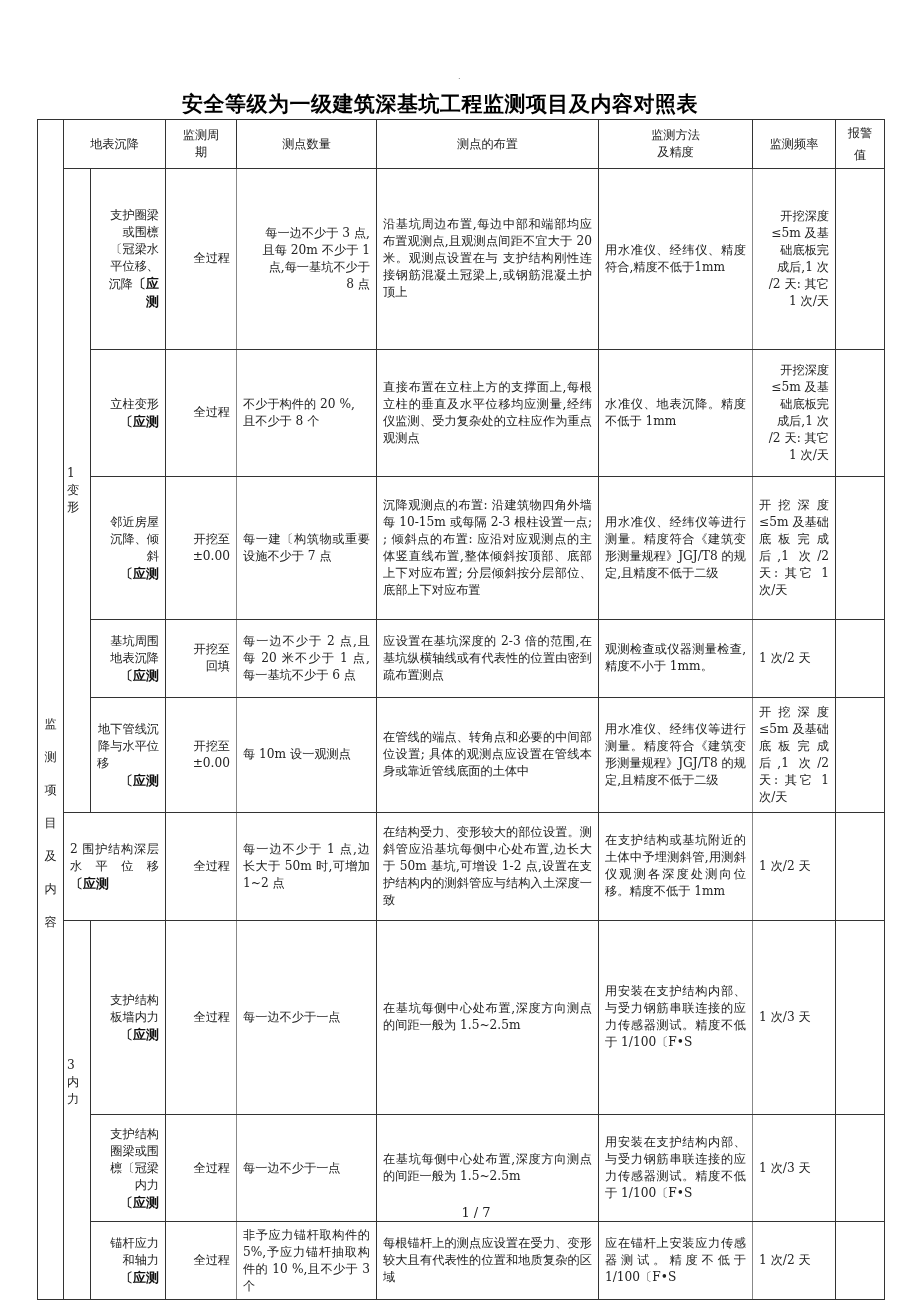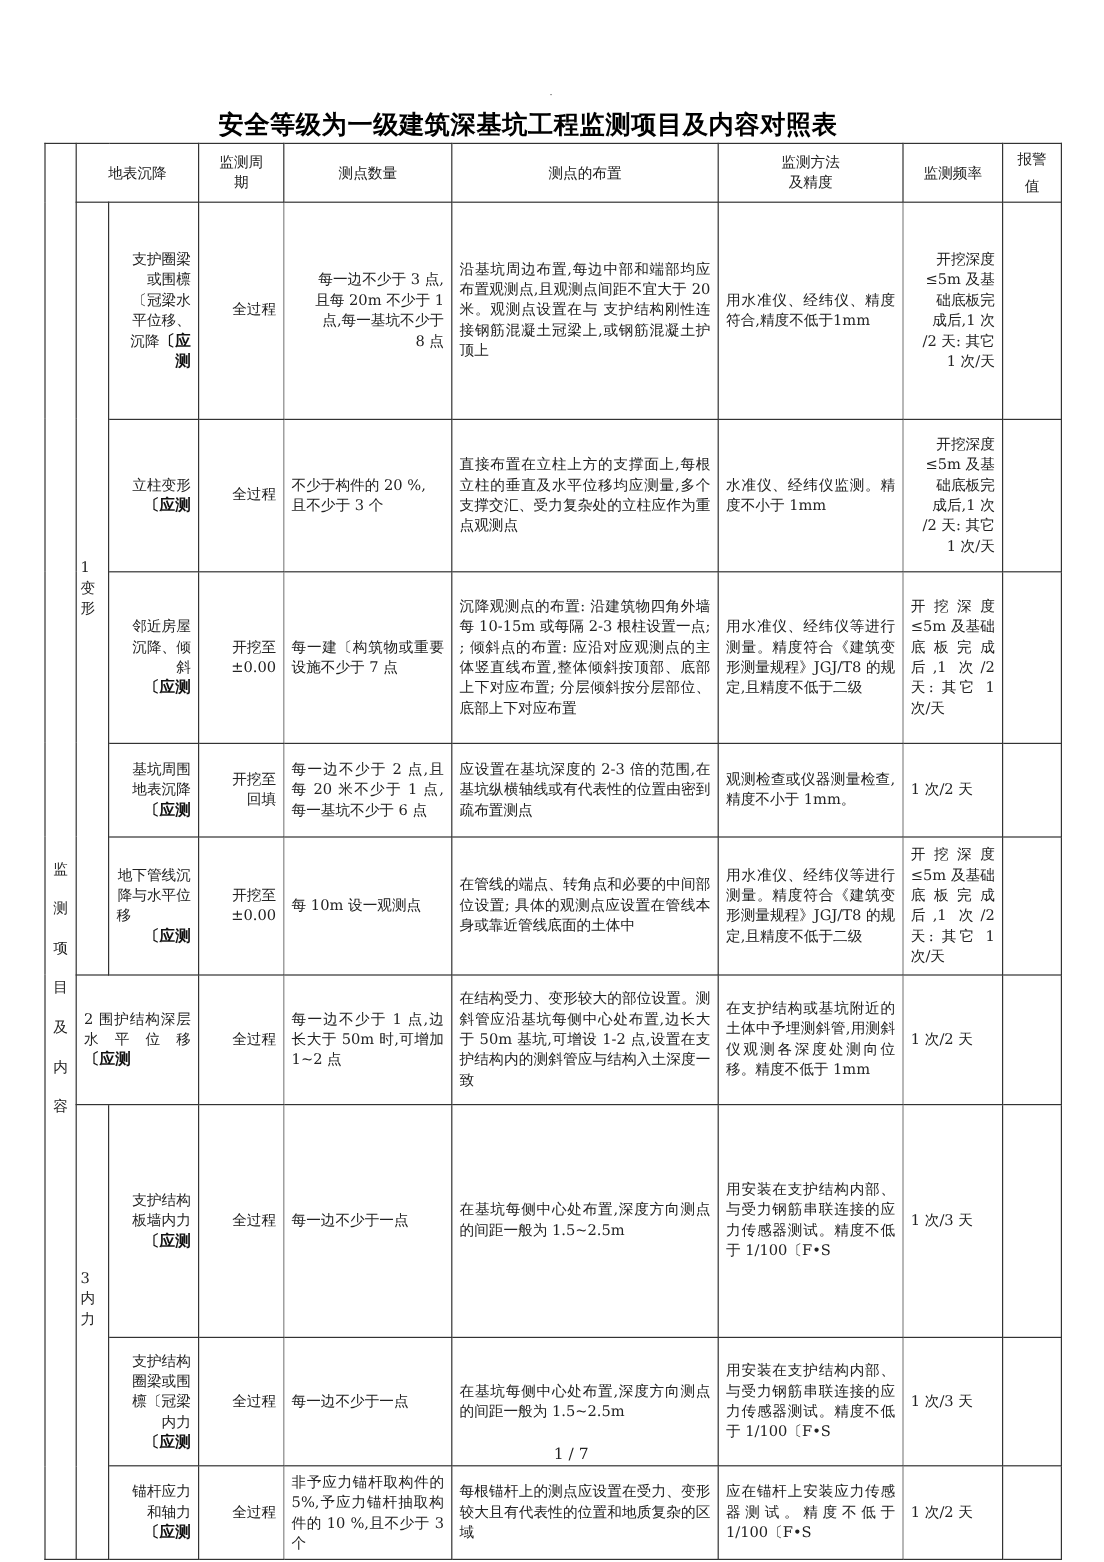--- a/index.html
+++ b/index.html
@@ -94,23 +94,23 @@
     <td></td>
   </tr>
 
   <tr style="height:127px">
     <td class="c">
       <div>立柱变形</div>
       <div class="bold">〔应测</div>
     </td>
     <td class="c gray-r">全过程</td>
     <td class="l pre">不少于构件的 20 %,
-且不少于 3 个</td>
-    <td class="j">直接布置在立柱上方的支撑面上,每根立柱的垂直及水平位移均应测量,多个支撑交汇、受力复杂处的立柱应作为重点观测点</td>
-    <td class="j gray-r">水准仪、经纬仪监测。精度不小于 1mm</td>
+且不少于 8 个</td>
+    <td class="j">直接布置在立柱上方的支撑面上,每根立柱的垂直及水平位移均应测量,经纬仪监测、受力复杂处的立柱应作为重点观测点</td>
+    <td class="j gray-r">水准仪、地表沉降。精度不低于 1mm</td>
     <td class="c pre">开挖深度
 ≤5m 及基
 础底板完
 成后,1 次
 /2 天: 其它
 1 次/天</td>
     <td></td>
   </tr>
 
   <tr style="height:143px">

